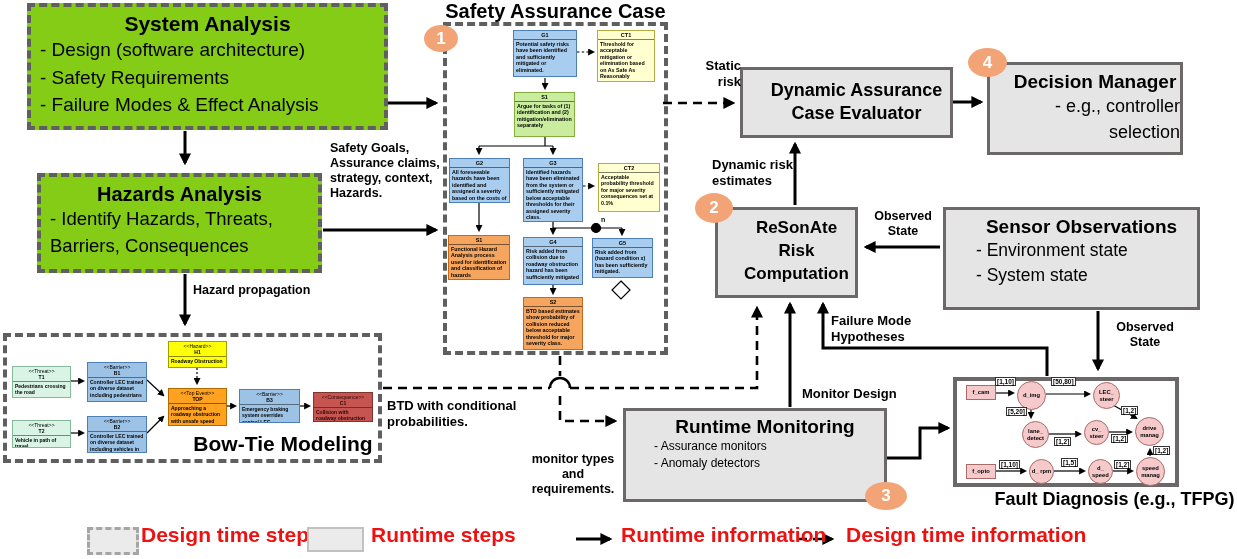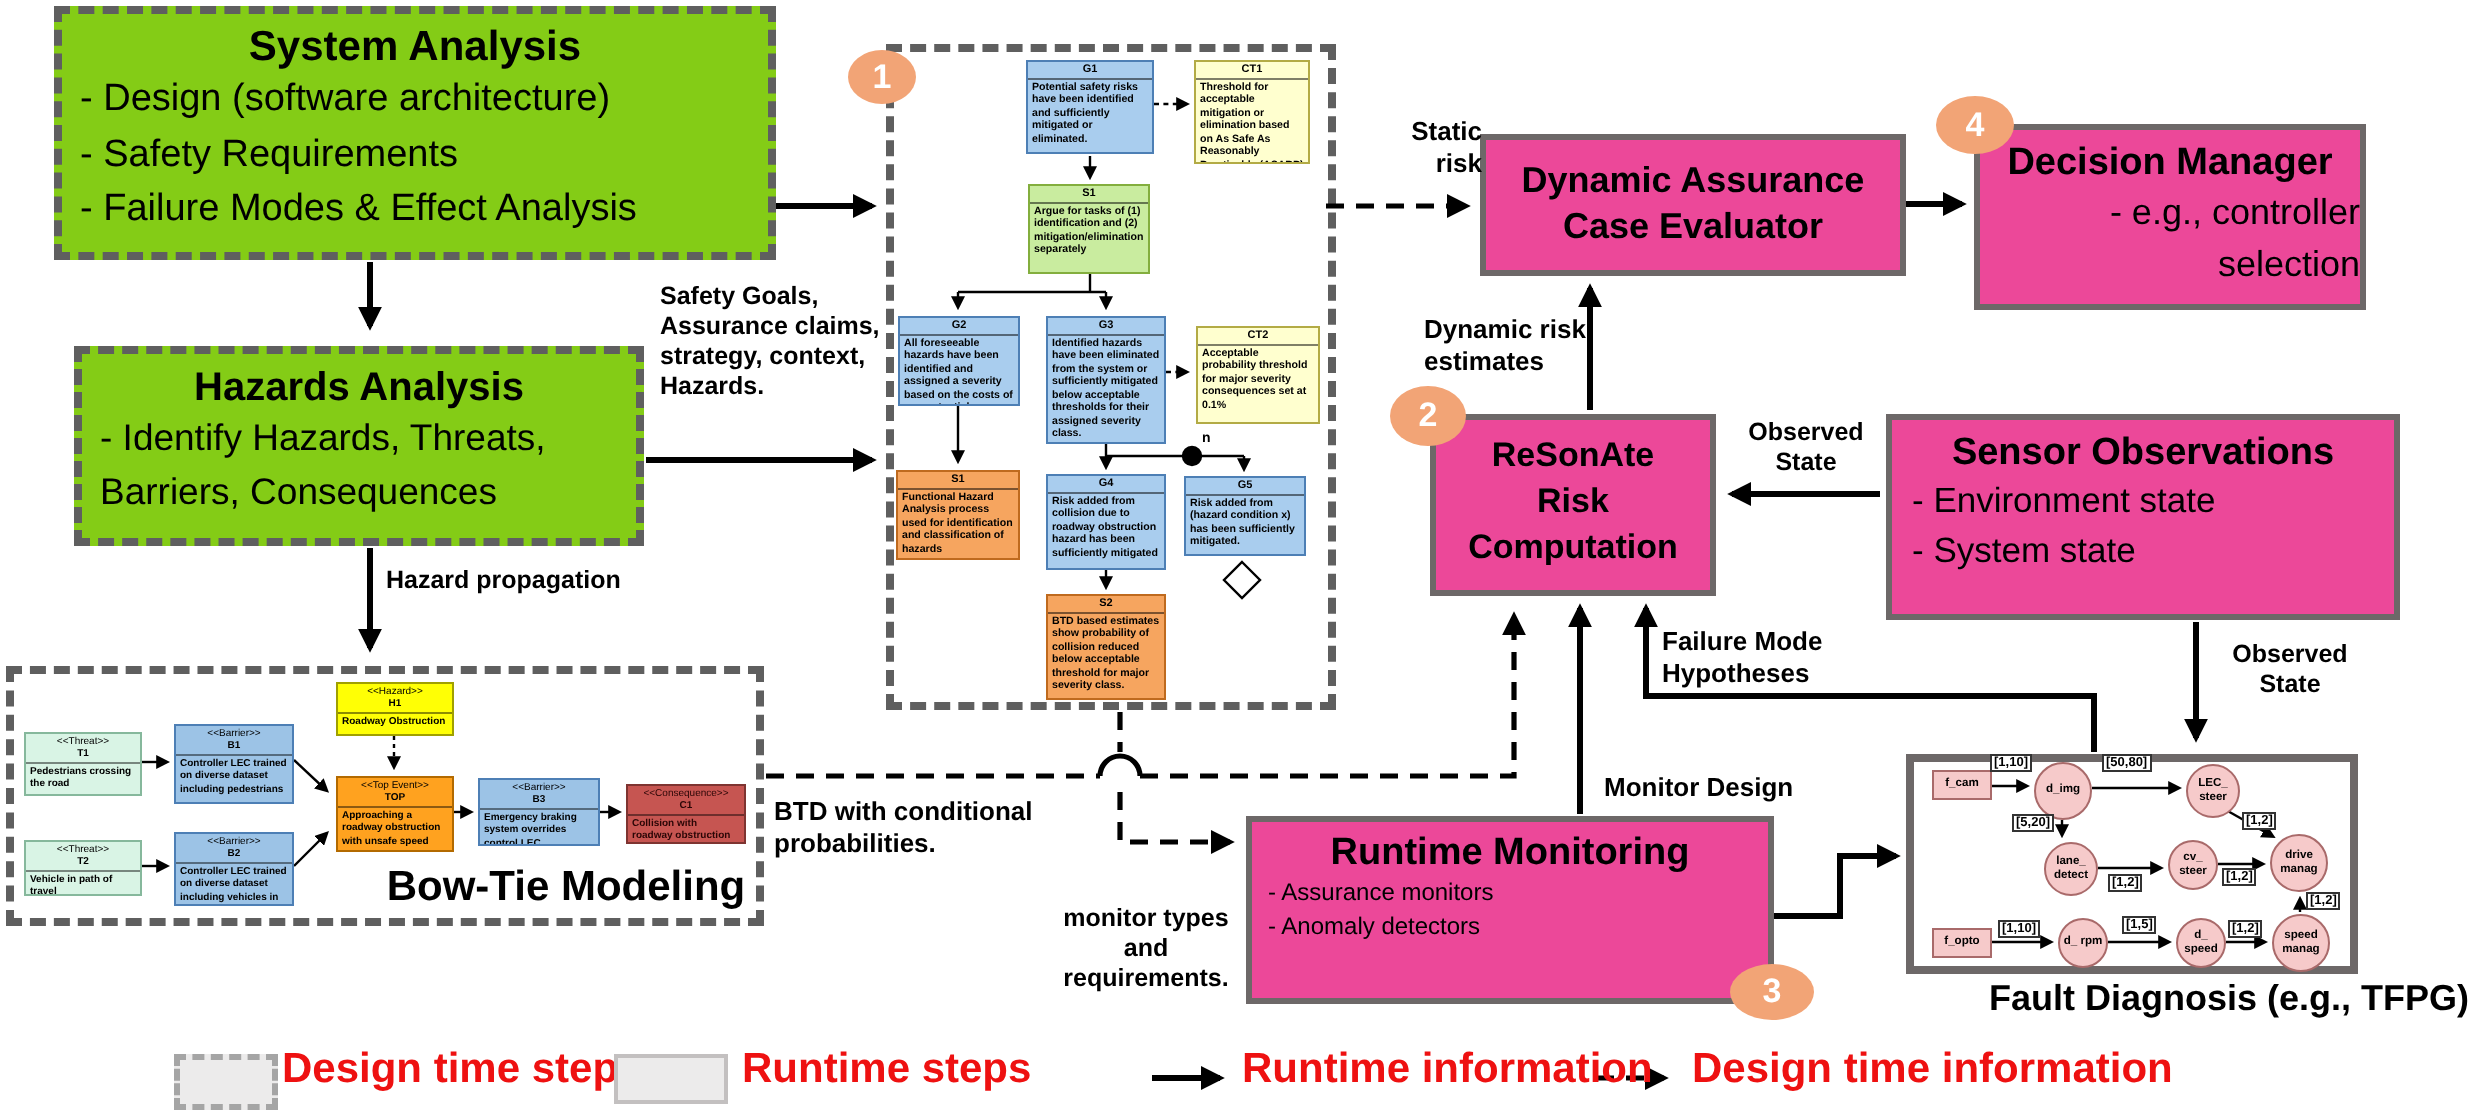--- a/index.html
+++ b/index.html
@@ -1,21 +1,21 @@
 <!DOCTYPE html>
 <html><head>
 <meta charset="utf-8">
 <style>
   html,body{margin:0;padding:0;background:#fff;font-family:"Liberation Sans",sans-serif;color:#000;}
   #canvas{position:relative;width:1237px;height:559px;background:#fff;overflow:hidden;}
   .abs{position:absolute;box-sizing:border-box;}
   #wires{position:absolute;left:0;top:0;z-index:1;pointer-events:none;}
   .dashedbox{background:#84cc16;border:4px dashed #5f5f5f;z-index:2;}
   .framebox{border:4px dashed #5f5f5f;background:#fff;z-index:0;}
-  .solidbox{background:#ec4899;border:3px solid #6d6868;z-index:2;}
+  .solidbox{background:#e5e5e5;border:3px solid #6d6868;z-index:2;padding-left:20px;}
   .btitle{font-weight:bold;text-align:center;}
   .ml{white-space:pre-line;}
   .items{line-height:1.45;}
   .lbl{font-weight:bold;white-space:pre-line;line-height:1.2;z-index:3;position:absolute;}
   .figtitle{font-weight:bold;text-align:center;z-index:3;position:absolute;}
   .badge{position:absolute;background:#f2a476;color:#fff;font-weight:bold;border-radius:50%;display:flex;align-items:center;justify-content:center;font-size:17px;z-index:6;}
   
   .gsn{position:absolute;border:1px solid;overflow:hidden;z-index:2;box-sizing:border-box;}
   .gsn .nh{font-size:5.5px;font-weight:bold;text-align:center;padding:1px 0;border-bottom:1px solid rgba(0,0,0,.5);}
   .gsn .nb{font-size:5.3px;font-weight:bold;line-height:1.22;padding:1px 2px;text-align:left;}
@@ -125,20 +125,21 @@
 - Safety Requirements
 - Failure Modes &amp; Effect Analysis</div>
   </div>
 
   <div class="abs dashedbox" style="left:37px;top:173px;width:285px;height:100px;padding-top:6px;">
     <div class="btitle" style="font-size:20px;">Hazards Analysis</div>
     <div class="items ml" style="font-size:18.5px;padding-left:9px;">- Identify Hazards, Threats,
 Barriers, Consequences</div>
   </div>
 
+  <div class="figtitle" style="left:443px;top:0px;width:225px;font-size:20px;">Safety Assurance Case</div>
   <div class="abs framebox" style="left:443px;top:22px;width:225px;height:333px;"></div>
 
   <div class="gsn goal" style="left:513px;top:30px;width:64px;height:47px;">
     <div class="nh">G1</div>
     <div class="nb">Potential safety risks have been identified and sufficiently mitigated or eliminated.</div>
   </div>
   <div class="gsn context" style="left:597px;top:30px;width:58px;height:52px;">
     <div class="nh">CT1</div>
     <div class="nb">Threshold for acceptable mitigation or elimination based on As Safe As Reasonably Practicable (ASARP) principle.</div>
   </div>

